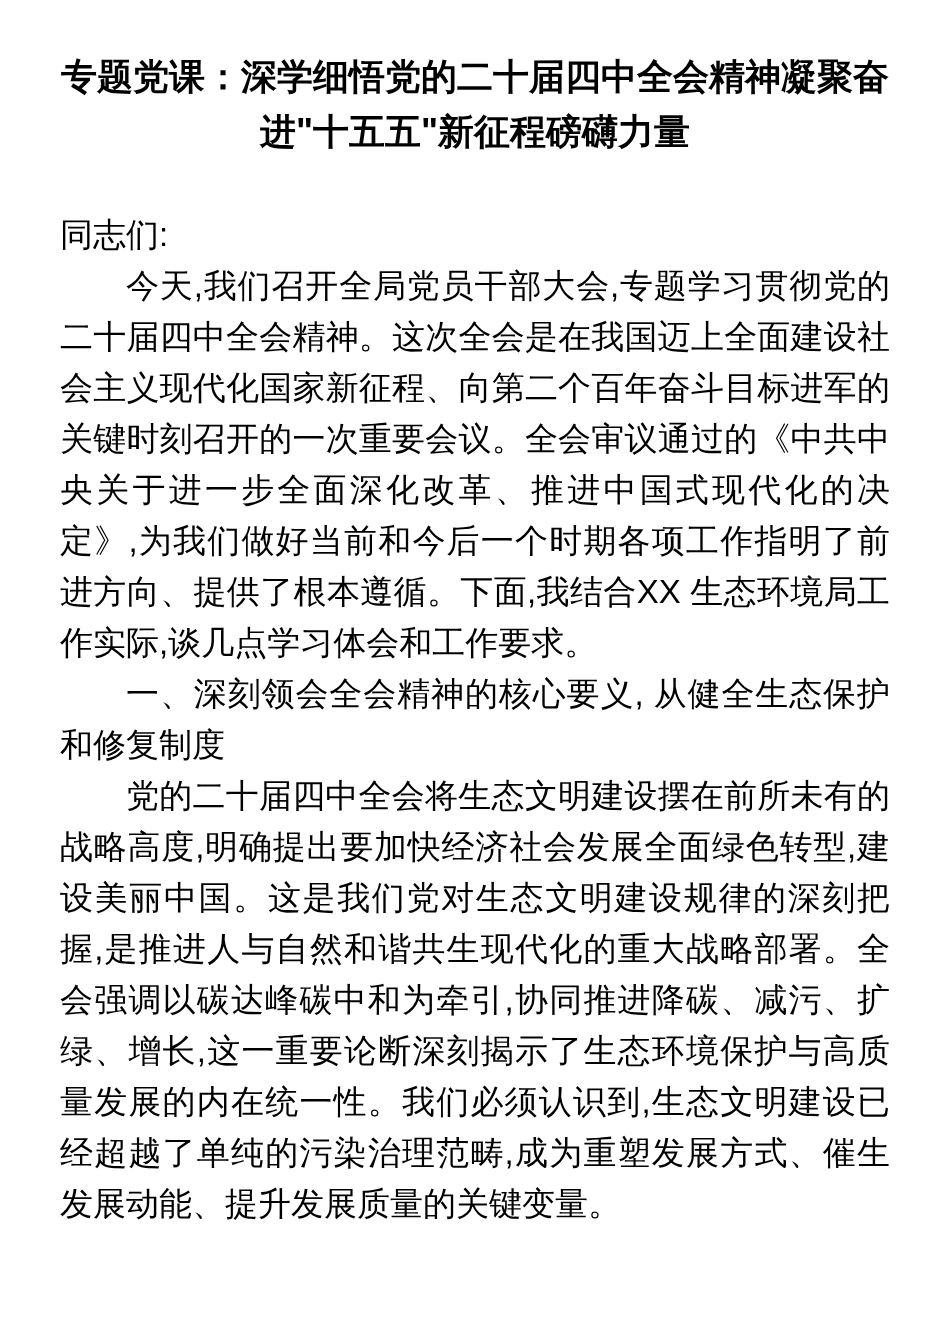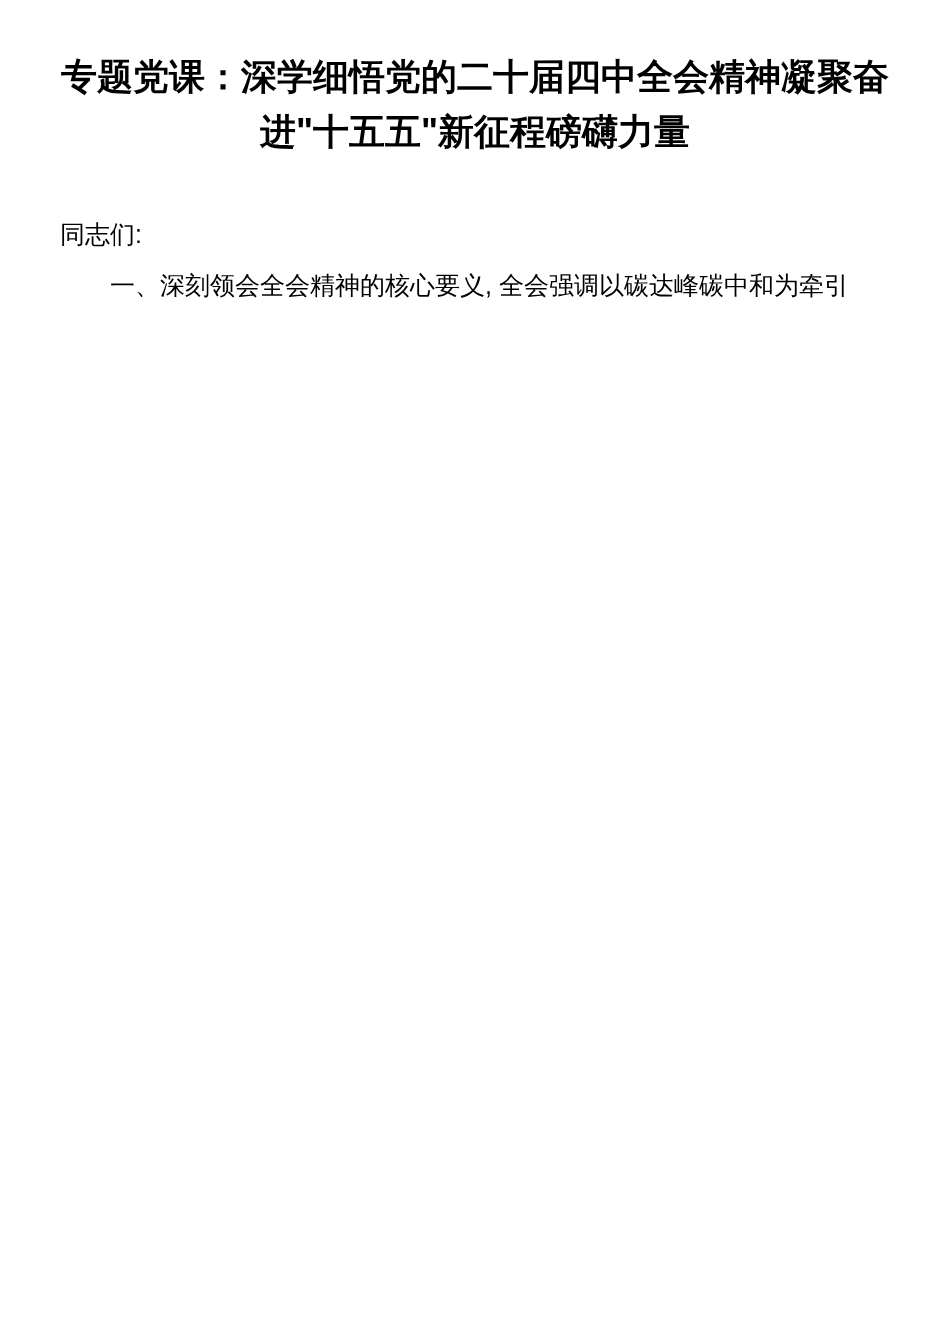--- a/index.html
+++ b/index.html
@@ -26,36 +26,38 @@
     line-height: 1.52;
     text-align: center;
     color: #000000;
     letter-spacing: 0;
   }
   .doc-body {
     width: 830px;
   }
   .para {
     margin: 0;
-    font-size: 25px;
+    font-size: 33px;
     line-height: 51px;
     text-align: justify;
     text-justify: inter-ideograph;
     color: #000000;
     word-break: break-all;
   }
   .para.indent {
     text-indent: 2em;
   }
   .para.no-indent {
     text-indent: 0;
   }
 </style>
 </head>
 <body>
 
 <div class="page">
   <h1 class="doc-title">专题党课：深学细悟党的二十届四中全会精神凝聚奋进"十五五"新征程磅礴力量</h1>
   <div class="doc-body" id="doc-body">
       <p class="para no-indent">同志们:</p>
-      <p class="para indent">一、深刻领会全会精神的核心要义, 全会强调以碳达峰碳中和为牵引</p>
+      <p class="para indent">今天,我们召开全局党员干部大会,专题学习贯彻党的二十届四中全会精神。这次全会是在我国迈上全面建设社会主义现代化国家新征程、向第二个百年奋斗目标进军的关键时刻召开的一次重要会议。全会审议通过的《中共中央关于进一步全面深化改革、推进中国式现代化的决定》,为我们做好当前和今后一个时期各项工作指明了前进方向、提供了根本遵循。下面,我结合XX 生态环境局工作实际,谈几点学习体会和工作要求。</p>
+      <p class="para indent">一、深刻领会全会精神的核心要义, 从健全生态保护和修复制度</p>
+      <p class="para indent">党的二十届四中全会将生态文明建设摆在前所未有的战略高度,明确提出要加快经济社会发展全面绿色转型,建设美丽中国。这是我们党对生态文明建设规律的深刻把握,是推进人与自然和谐共生现代化的重大战略部署。全会强调以碳达峰碳中和为牵引,协同推进降碳、减污、扩绿、增长,这一重要论断深刻揭示了生态环境保护与高质量发展的内在统一性。我们必须认识到,生态文明建设已经超越了单纯的污染治理范畴,成为重塑发展方式、催生发展动能、提升发展质量的关键变量。</p>
     </div>
 </div>
 
 </body></html>

